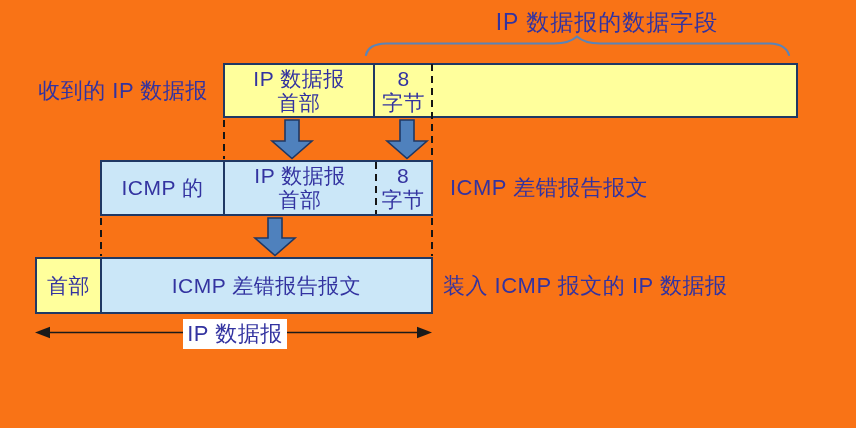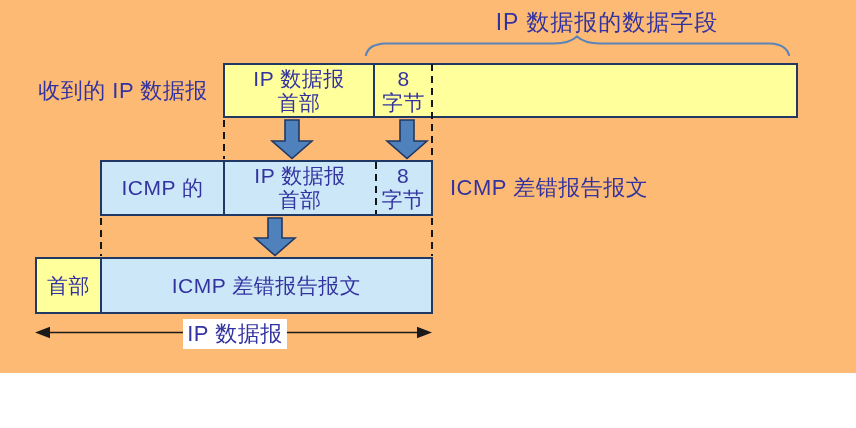--- a/index.html
+++ b/index.html
@@ -1,17 +1,17 @@
 <!DOCTYPE html>
 <html><head>
 <meta charset="utf-8">
 <style>
   html,body { margin:0; padding:0; background:#fff; }
   .stage {
-    position:relative; width:856px; height:373px; background:#fdba74;
+    position:relative; width:856px; height:428px; background:#f97316;
     font-family:"Liberation Sans", sans-serif; color:#3333A0; overflow:hidden;
   }
   .box {
     position:absolute; box-sizing:border-box;
     border:2px solid #1F3864; display:flex; z-index:1;
   }
   .cell {
     box-sizing:border-box; display:flex; flex-direction:column;
     align-items:center; justify-content:center;
     font-size:21px; line-height:1.12; text-align:center; letter-spacing:0.5px;
@@ -73,20 +73,21 @@
     </div>
   </div>
 
   <div class="side-label" style="left:450px; top:160px; height:56px;">ICMP 差错报告报文</div>
 
   <div class="box" style="left:35px; top:257px; width:398px; height:57px; border-color:#1F3864;">
     <div class="cell yellow" style="flex:0 0 63px;">首部</div>
     <div class="cell blue sep-solid" style="flex:1;">ICMP 差错报告报文</div>
   </div>
 
+  <div class="side-label" style="left:443px; top:257px; height:57px;">装入 ICMP 报文的 IP 数据报</div>
 
   <div class="measure-label">
     <span>IP 数据报</span>
   </div>
 
   <svg class="overlay" width="856" height="428" viewBox="0 0 856 428">
 
     <path d="M 366 55 C 368 47, 374 44, 386 43.5 L 554 43.5 C 564 43.5, 572 41, 577 36.5
              C 582 41, 590 43.5, 600 43.5 L 770 43.5 C 781 44, 787 48, 789 55" fill="none" stroke="#5B84B8" stroke-width="2.2" stroke-linecap="round"></path>
 

